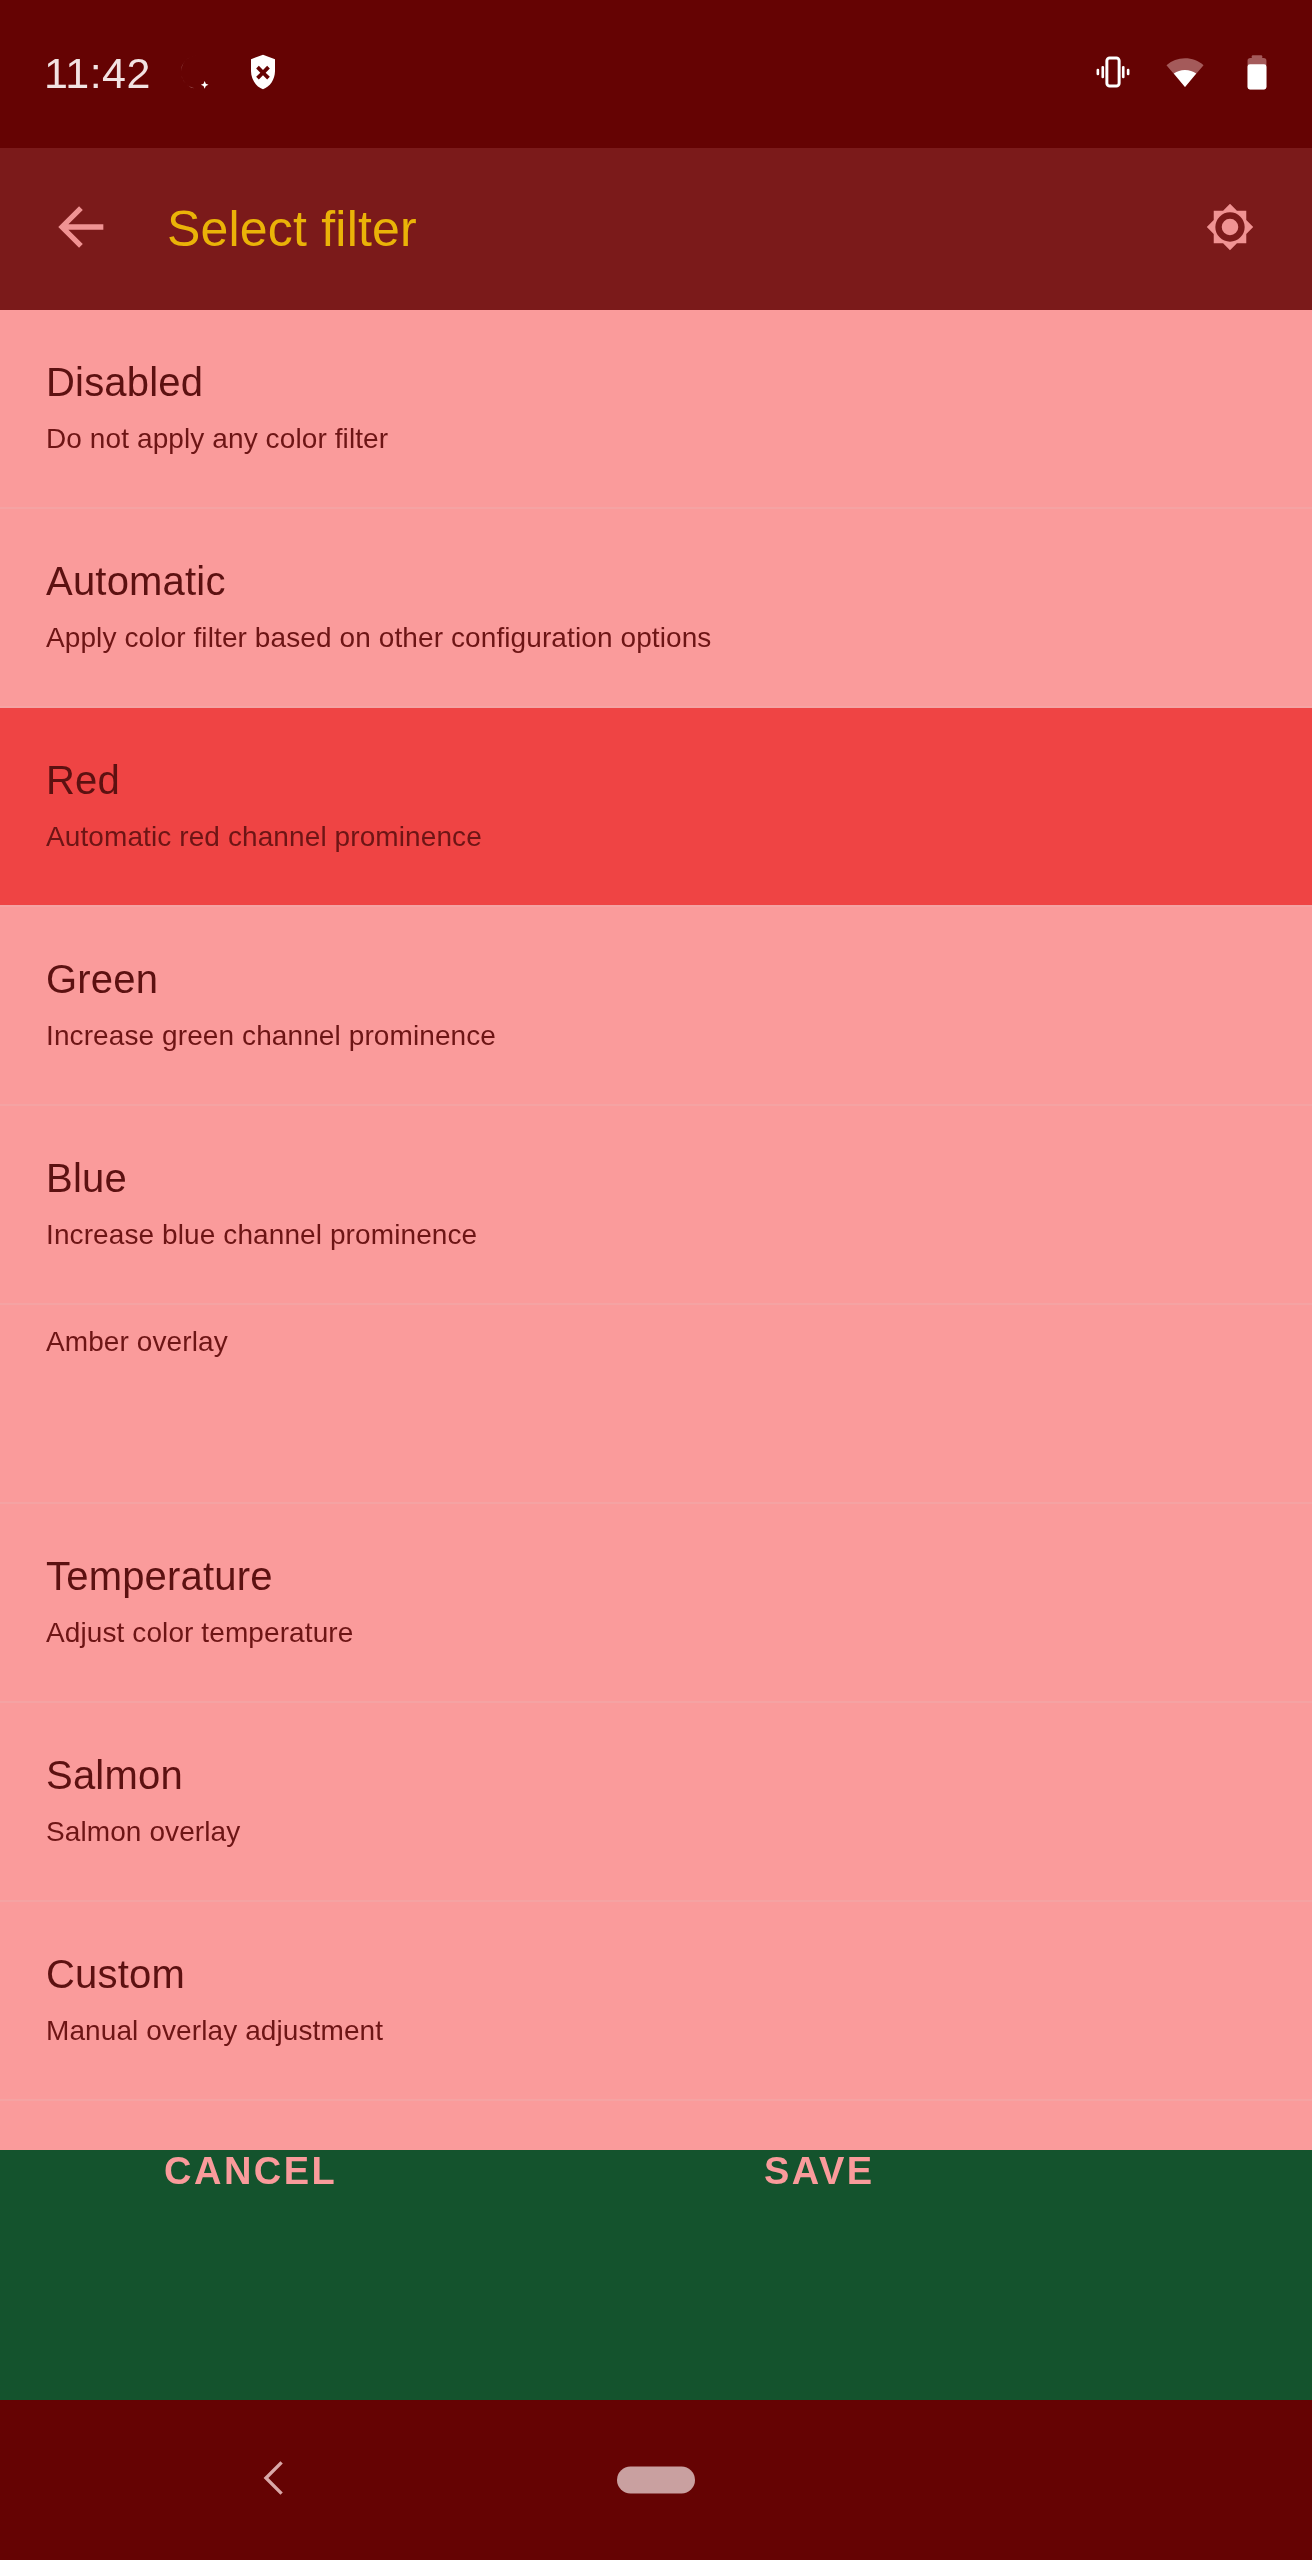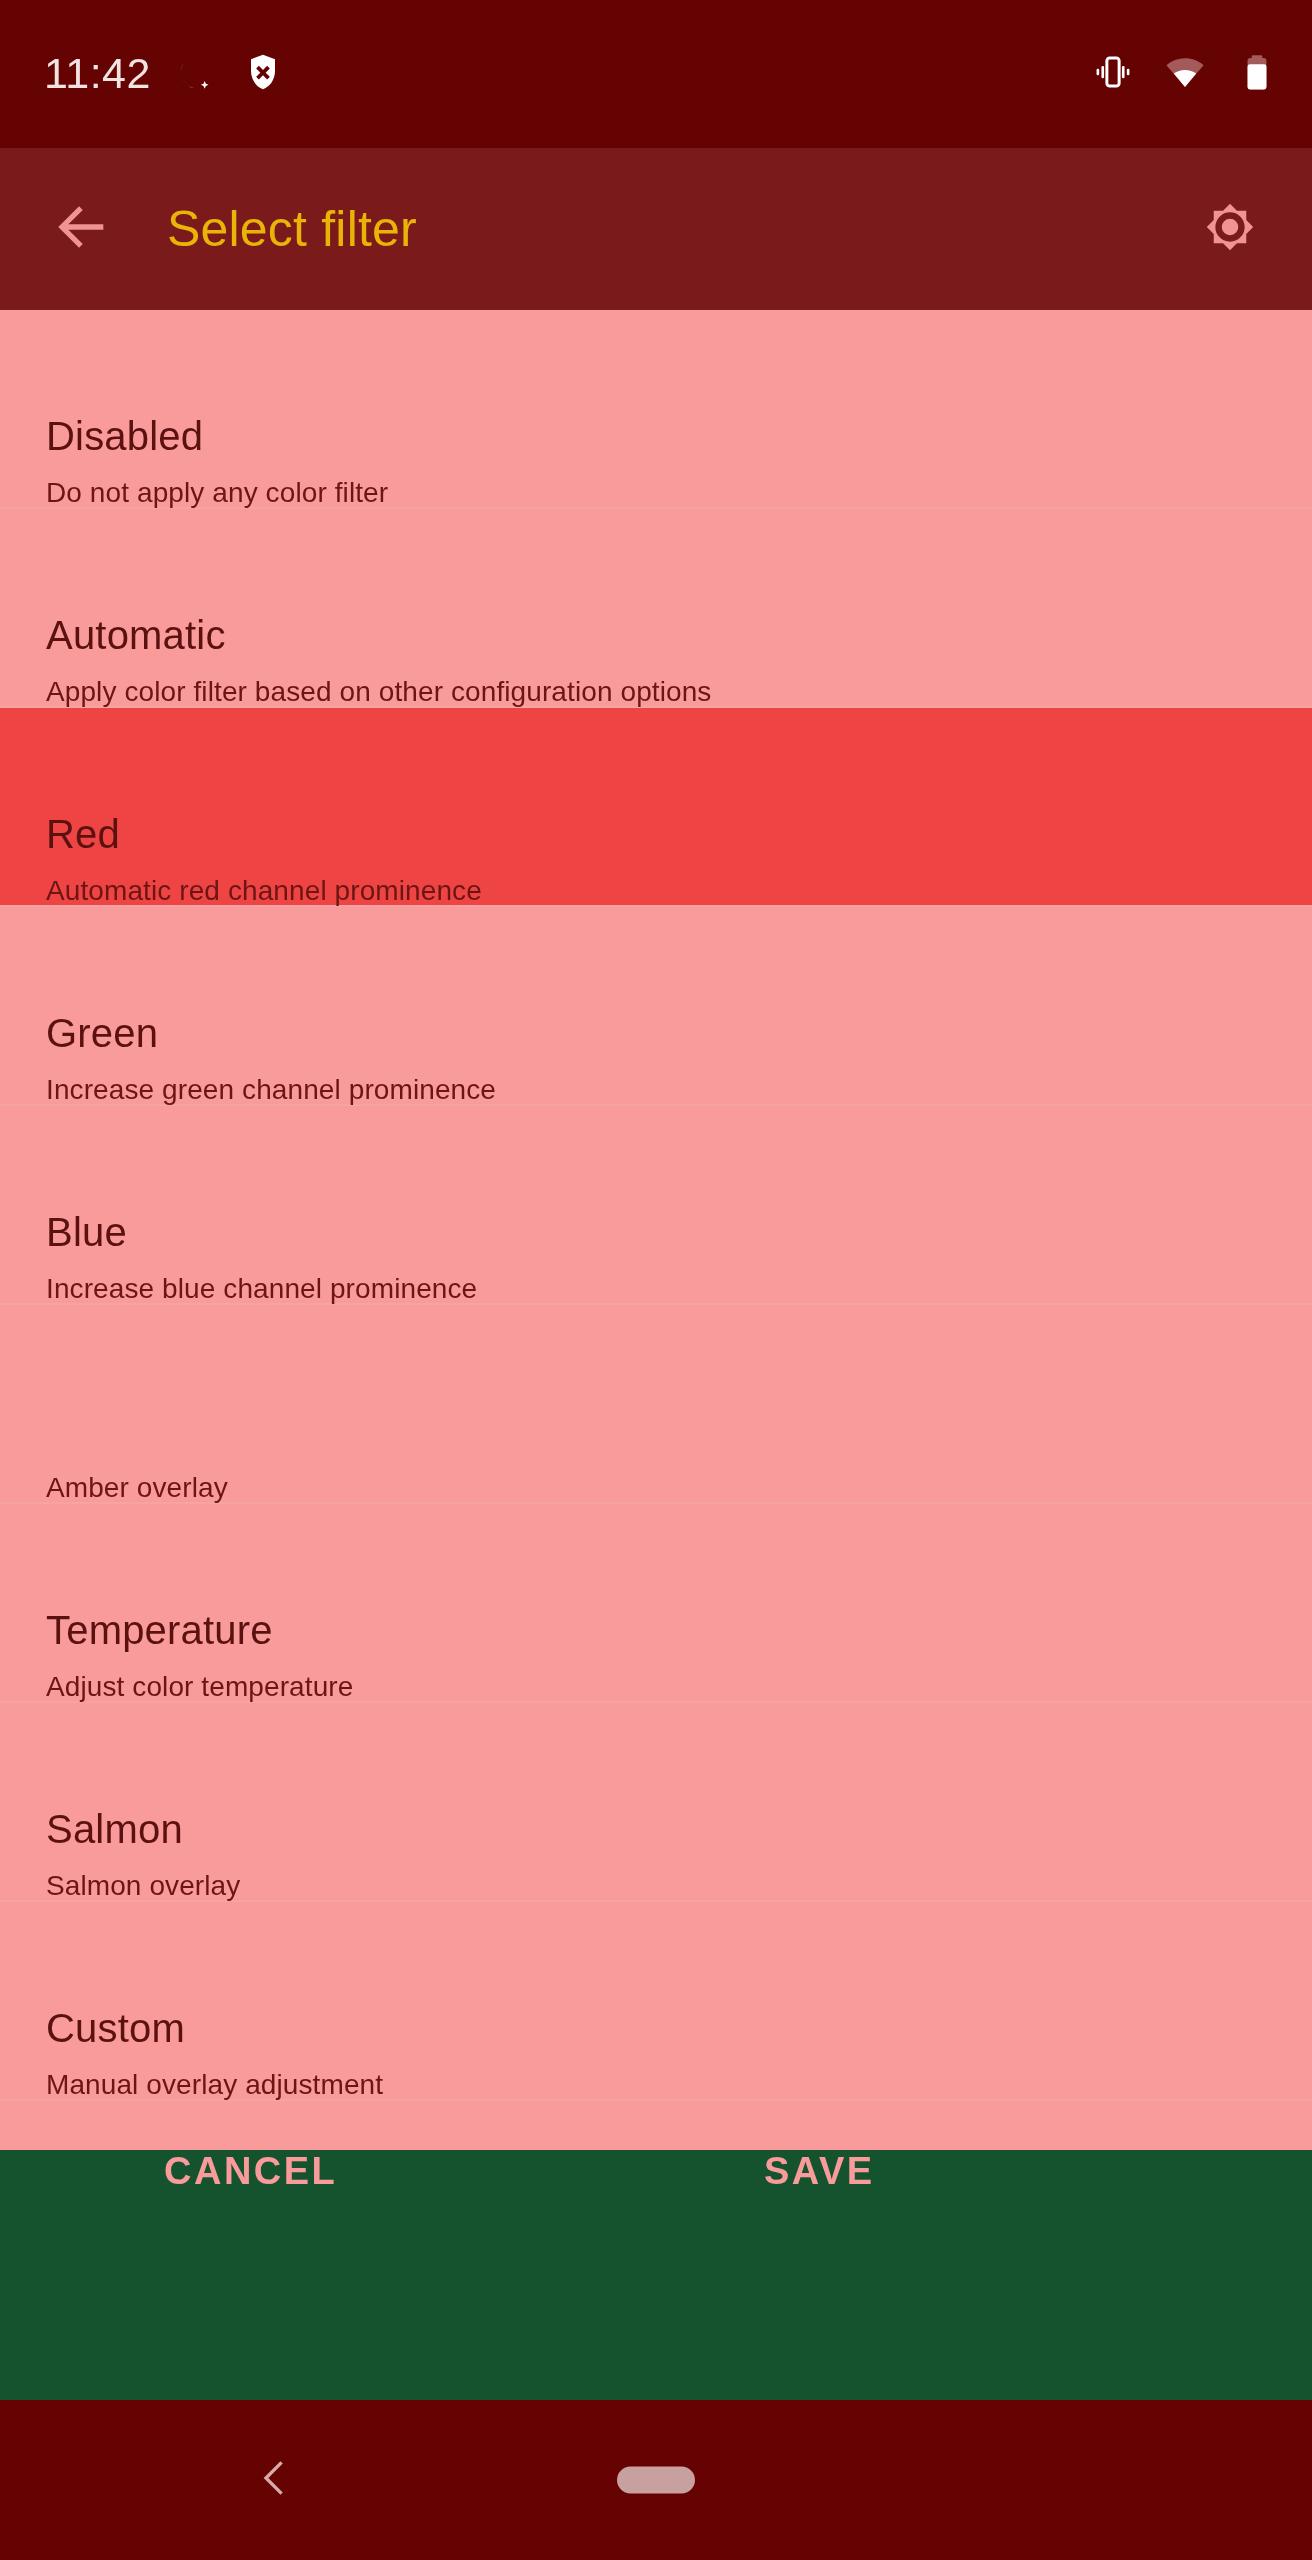--- a/index.html
+++ b/index.html
@@ -32,21 +32,21 @@
   .app-title {
     color:#eab308; font-size:50px; margin-left:47px; flex:1;
     white-space:nowrap; letter-spacing:0.2px;
   }
   .brightness-btn { width:76px; height:76px; display:flex; align-items:center; justify-content:center; margin-right:8px; }
 
   
   .filter-list { flex:1 1 auto; background:#fa9b9b; overflow:hidden; position:relative; }
   .filter-row {
     height:199px; padding:0 0 0 46px;
-    display:flex; flex-direction:column; justify-content:flex-end;
+    display:flex; flex-direction:column; justify-content:flex-start;
     border-bottom:2px solid #f5a3a3; position:relative;
   }
   .filter-row.selected { background:#ef4444; }
   .filter-row.blank { height:140px; border-bottom:none; }
   .row-title {
     color:#5c1111; font-size:40px; line-height:1; margin-top:52px; letter-spacing:0.2px;
   }
   .row-sub {
     color:#6d1515; font-size:28px; line-height:1; margin-top:23px; letter-spacing:0.1px;
   }

